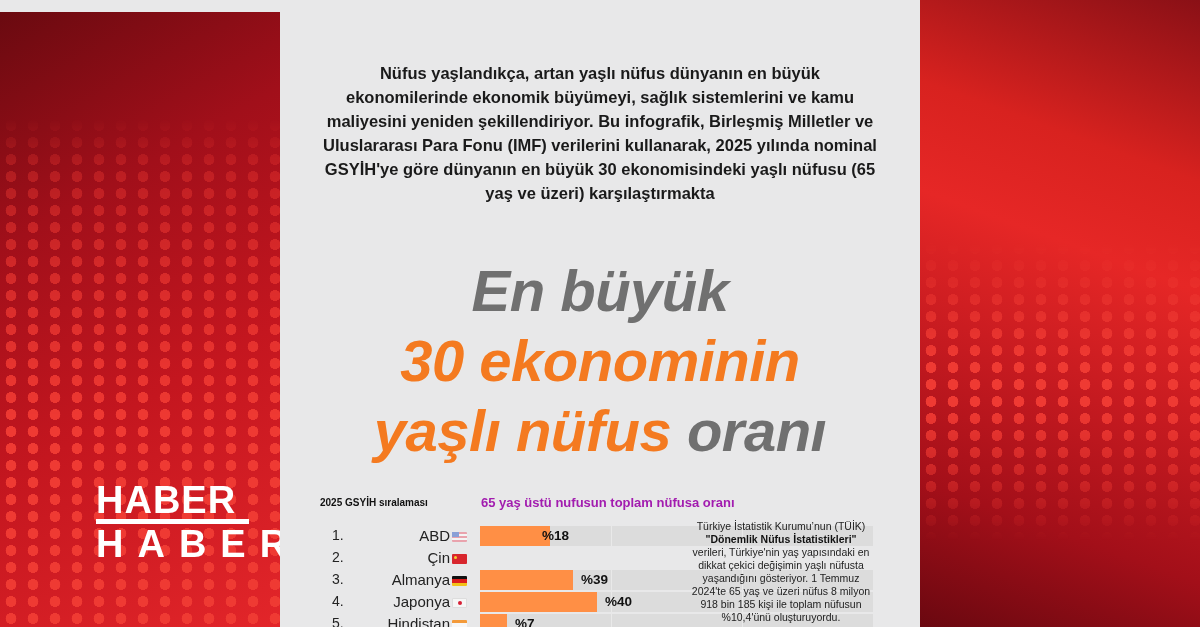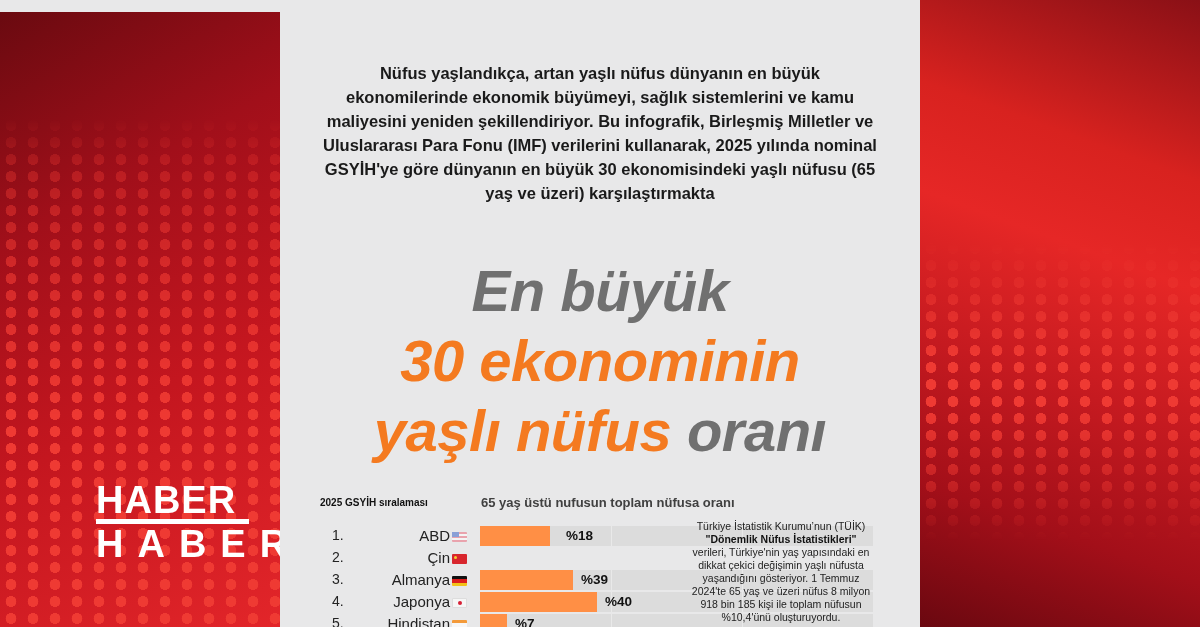--- a/index.html
+++ b/index.html
@@ -57,21 +57,21 @@
   }
   .headline .gray { color: #707070; }
   .headline .orange { color: #f47a20; }
 
   .col-head-left {
     position: absolute; left: 40px; top: 473px;
     font-family: "Liberation Sans", sans-serif; font-weight: bold; font-size: 10px; color: #111;
   }
   .col-head-right {
     position: absolute; left: 201px; top: 471px;
-    font-family: "Liberation Sans", sans-serif; font-weight: bold; font-size: 13px; color: #404040;
+    font-family: "Liberation Sans", sans-serif; font-weight: bold; font-size: 13px; color: #a21caf;
   }
 
   .rows { position: absolute; left: 0; top: 502px; width: 640px; }
   .row { position: relative; height: 22px; }
   .rank {
     position: absolute; left: 52px; top: 1px; font-size: 14px; color: #222;
     font-family: "Liberation Sans", sans-serif;
   }
   .country {
     position: absolute; right: 470px; top: 1px; font-size: 15px; color: #222;
@@ -143,21 +143,21 @@
 
   <div class="rows">
     <div class="row">
       <span class="rank">1.</span>
       <span class="country">ABD</span>
       <span class="flag us"></span>
       <div class="track">
         <div class="tick" style="left:131px"></div>
         <div class="tick" style="left:262px"></div>
         <div class="fill" style="width:70px"></div>
-        <span class="pct" style="left:86px">%18</span>
+        <span class="pct" style="left:62px">%18</span>
       </div>
     </div>
     <div class="row">
       <span class="rank">2.</span>
       <span class="country">Çin</span>
       <span class="flag cn"></span>
     </div>
     <div class="row">
       <span class="rank">3.</span>
       <span class="country">Almanya</span>

